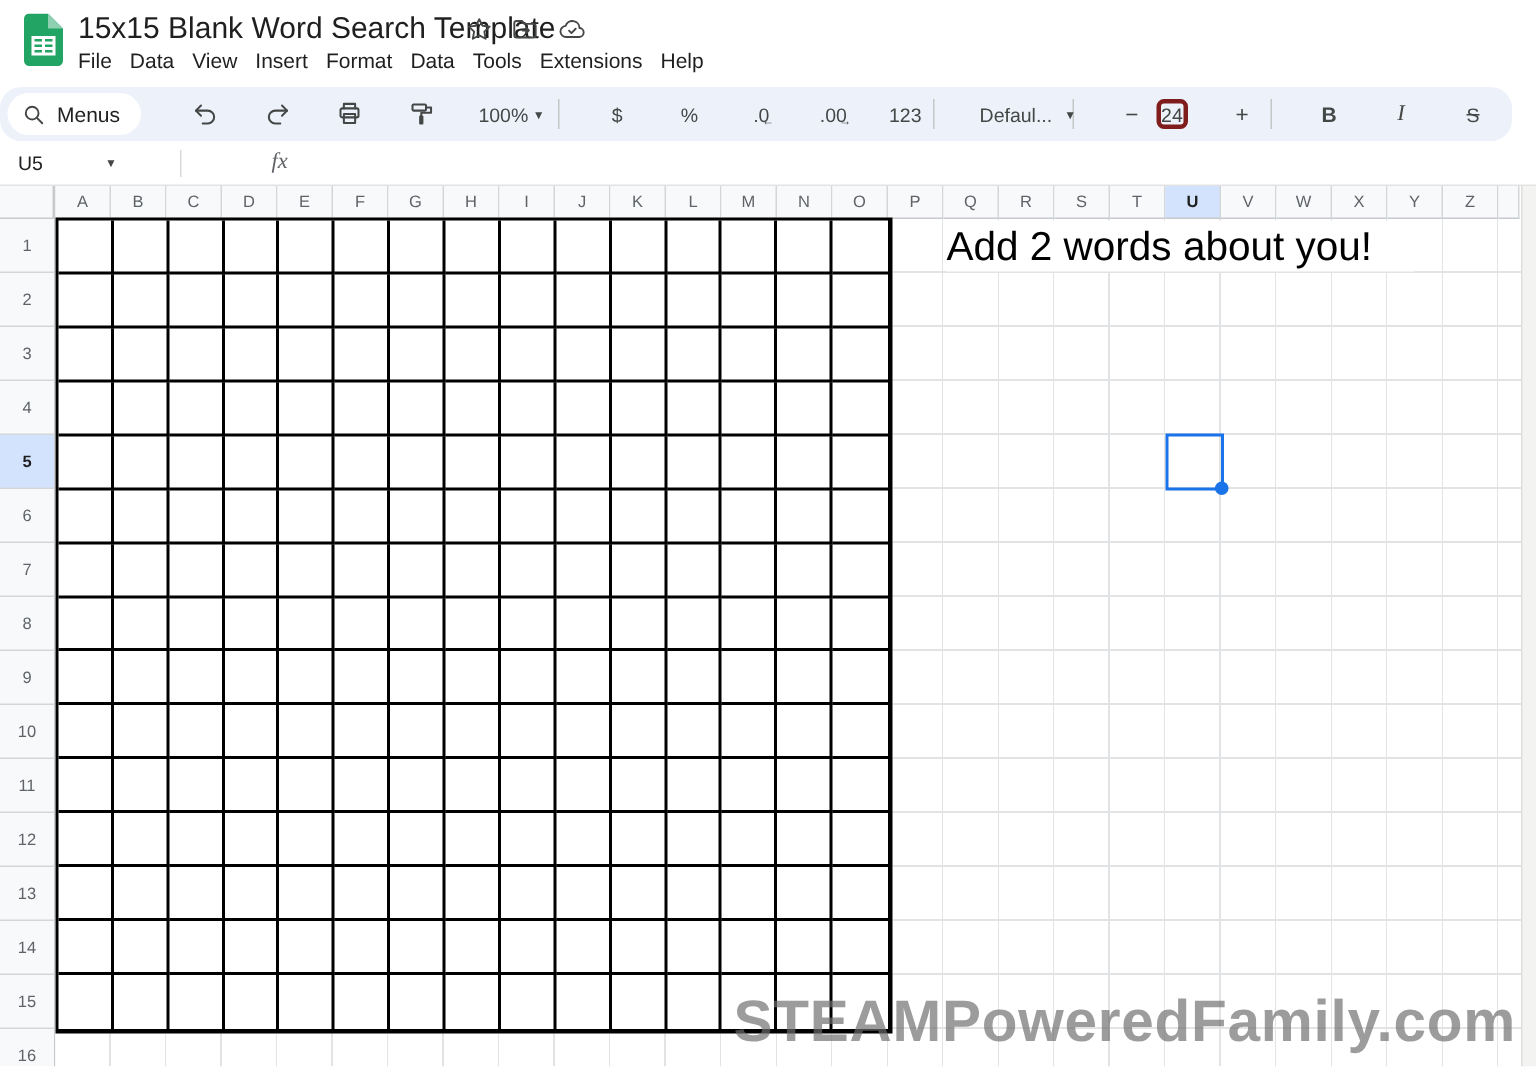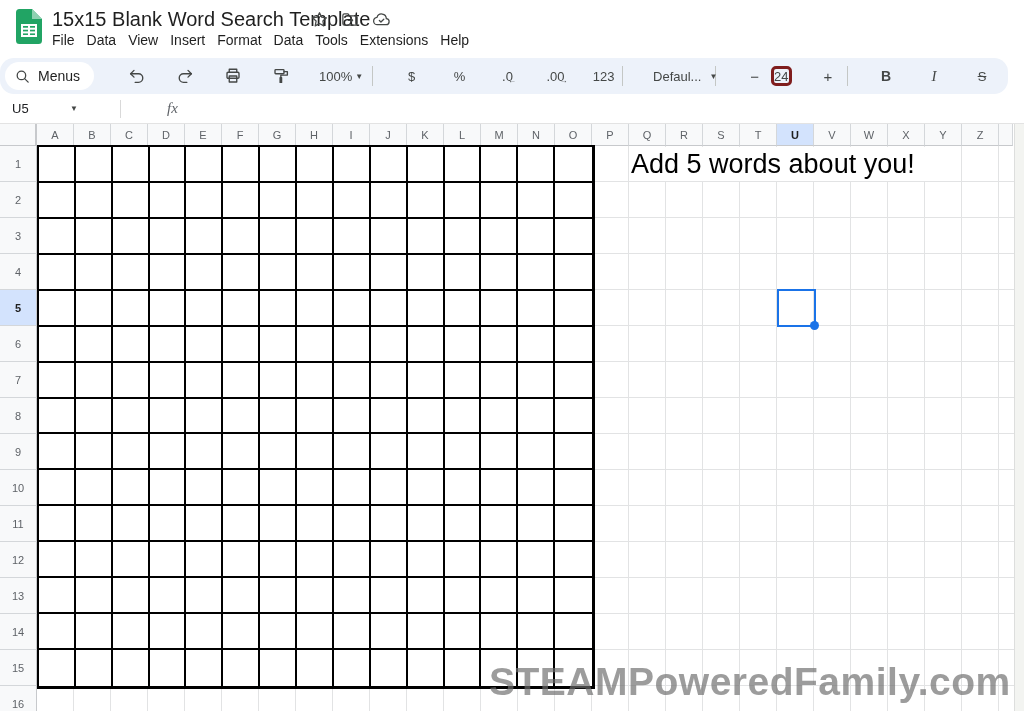--- a/index.html
+++ b/index.html
@@ -41,21 +41,21 @@
   .numfmt .tiny { position:absolute; bottom:-1px; right:-3px; font-size:8px; }
   .rot-a { font-size:12px; font-weight:bold; margin-right:1px; }
 
   
   .formulabar { position:absolute; left:0; top:94px; width:1024px; height:30px; background:#fff;
                 display:flex; align-items:center; border-bottom:1px solid #e3e3e3;gap:32px; }
   .namebox { width:88px; padding-left:12px; font-size:13px; color:#202124; display:flex;
              align-items:center; justify-content:space-between; }
   .namebox .caret { margin-right:10px; }
   .fb-sep { width:1px; height:18px; background:#d9d9d9; }
-  .fx { font-family:"Liberation Serif",serif; font-style:italic; font-size:15px; color:#5f6368; margin-left:14px; }
+  .fx { font-family:"Liberation Serif",serif; font-style:italic; font-size:15px; color:#5f6368; margin-left:28px; }
 
   
   .corner { position:absolute; left:0; top:124px; width:37px; height:22px; background:#f8f9fa;
             border-right:2px solid #c7c9cc; border-bottom:1px solid #c7c9cc; }
   .colheads { position:absolute; left:37px; top:124px; height:22px; display:flex; }
   .col-h { width:37px; height:22px; border-right:1px solid #d4d7da; border-bottom:1px solid #c7c9cc;
            background:#f8f9fa; font-size:11px; color:#5f6368; display:flex; align-items:center; justify-content:center; }
   .col-h.sel { background:#d3e3fd; color:#1f1f1f; font-weight:bold; }
   .col-h.filler { width:14px; }
   .rowheads { position:absolute; left:0; top:146px; width:37px; height:565px; overflow:hidden; }
@@ -580,20 +580,20 @@
       <div class="wg-cell"></div>
       <div class="wg-cell"></div>
       <div class="wg-cell"></div>
       <div class="wg-cell"></div>
       <div class="wg-cell"></div>
       <div class="wg-cell"></div>
       <div class="wg-cell"></div>
       <div class="wg-cell"></div>
     </div>
 
-  <div class="annotation">Add 5 words about you!</div>
+  <div class="annotation">Add 2 words about you!</div>
 
   <div class="selcell">
     <div class="fillhandle"></div>
   </div>
 
   <div class="watermark">STEAMPoweredFamily.com</div>
 </div>
 
 </body></html>

